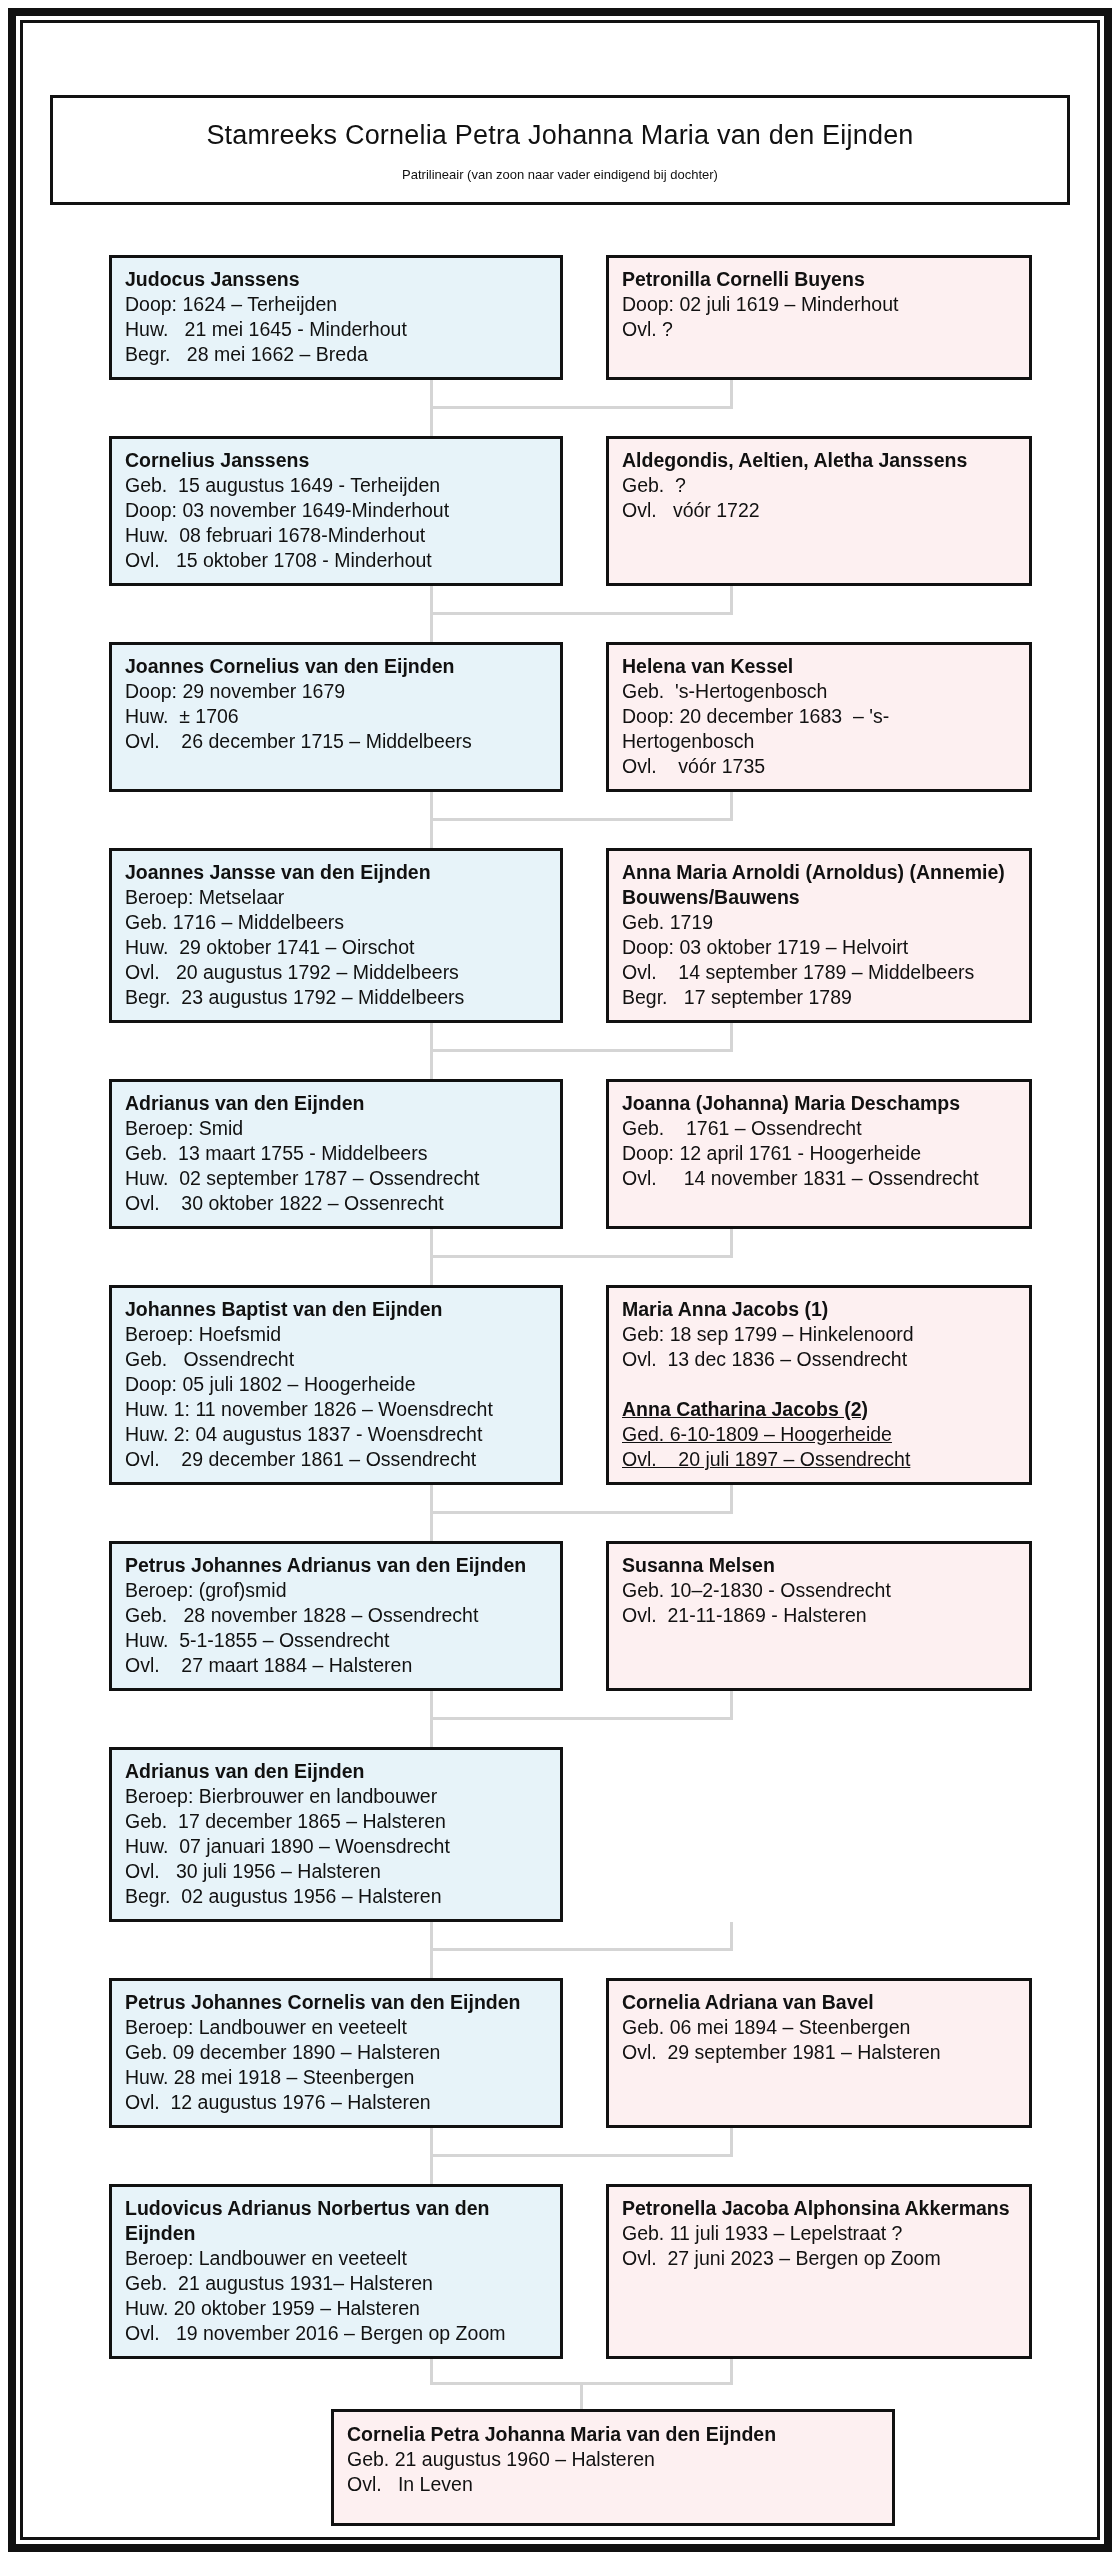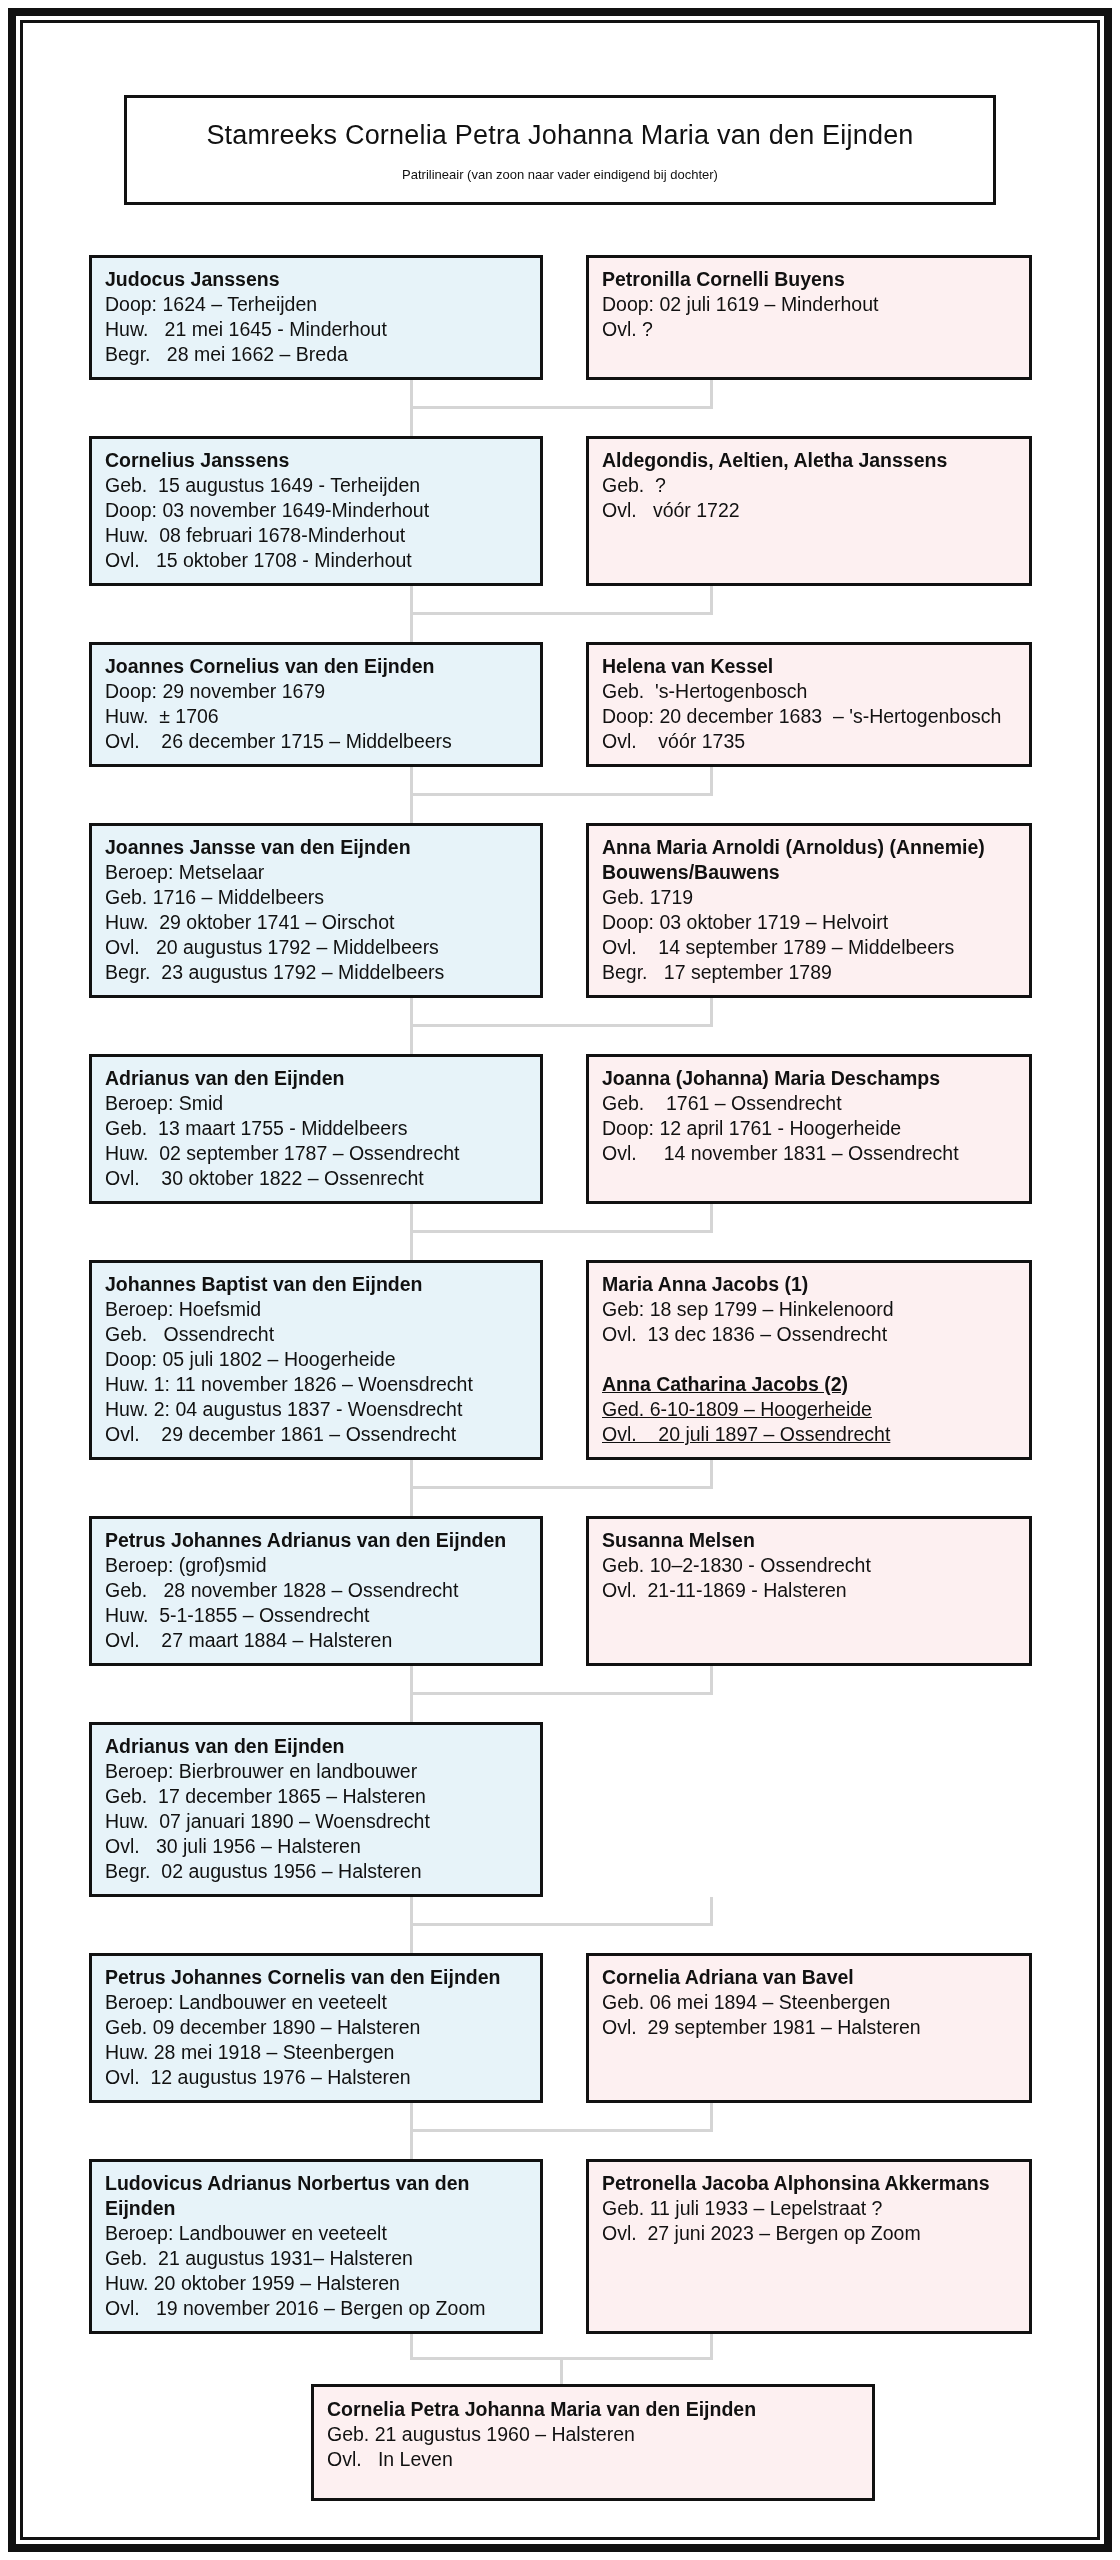--- a/index.html
+++ b/index.html
@@ -13,39 +13,40 @@
   .frame-outer {
     position: absolute; inset: 8px;
     border: 8px solid #111111;
   }
   .frame-inner {
     position: absolute; inset: 4px;
     border: 3px solid #111111;
     overflow: hidden;
   }
   .title-box {
-    width: 872px;
+    width: 1020px;
     margin: 72px auto 0 auto;
     border: 3px solid #111111;
     background: #ffffff;
     text-align: center;
     padding: 16px 10px 20px 10px;
   }
   .title-main {
     font-size: 27px;
     letter-spacing: 0.2px;
     margin-top: 6px;
   }
   .title-sub {
     font-size: 13px;
     margin-top: 16px;
   }
   .rows {
     margin-top: 50px;
     padding: 0 65px 0 66px; 
+    margin-left: 20px;
   }
   .row {
     display: flex;
     gap: 43px;
     align-items: stretch;
   }
   .pbox {
     border: 3px solid #111111;
     padding: 9px 13px 10px 13px;
     font-size: 19.5px;

